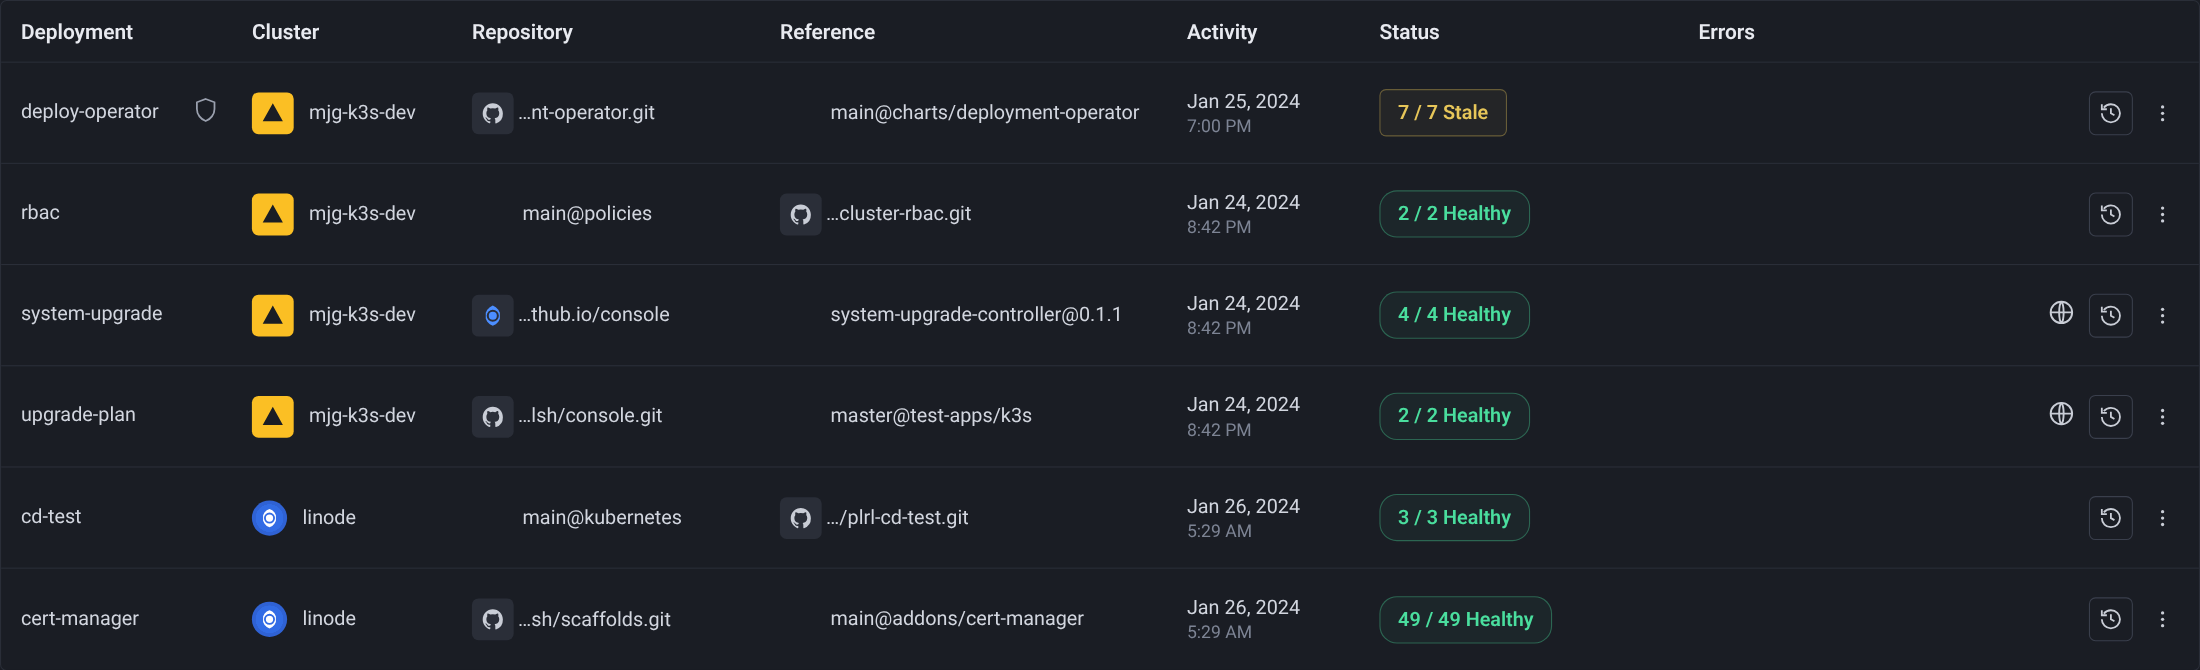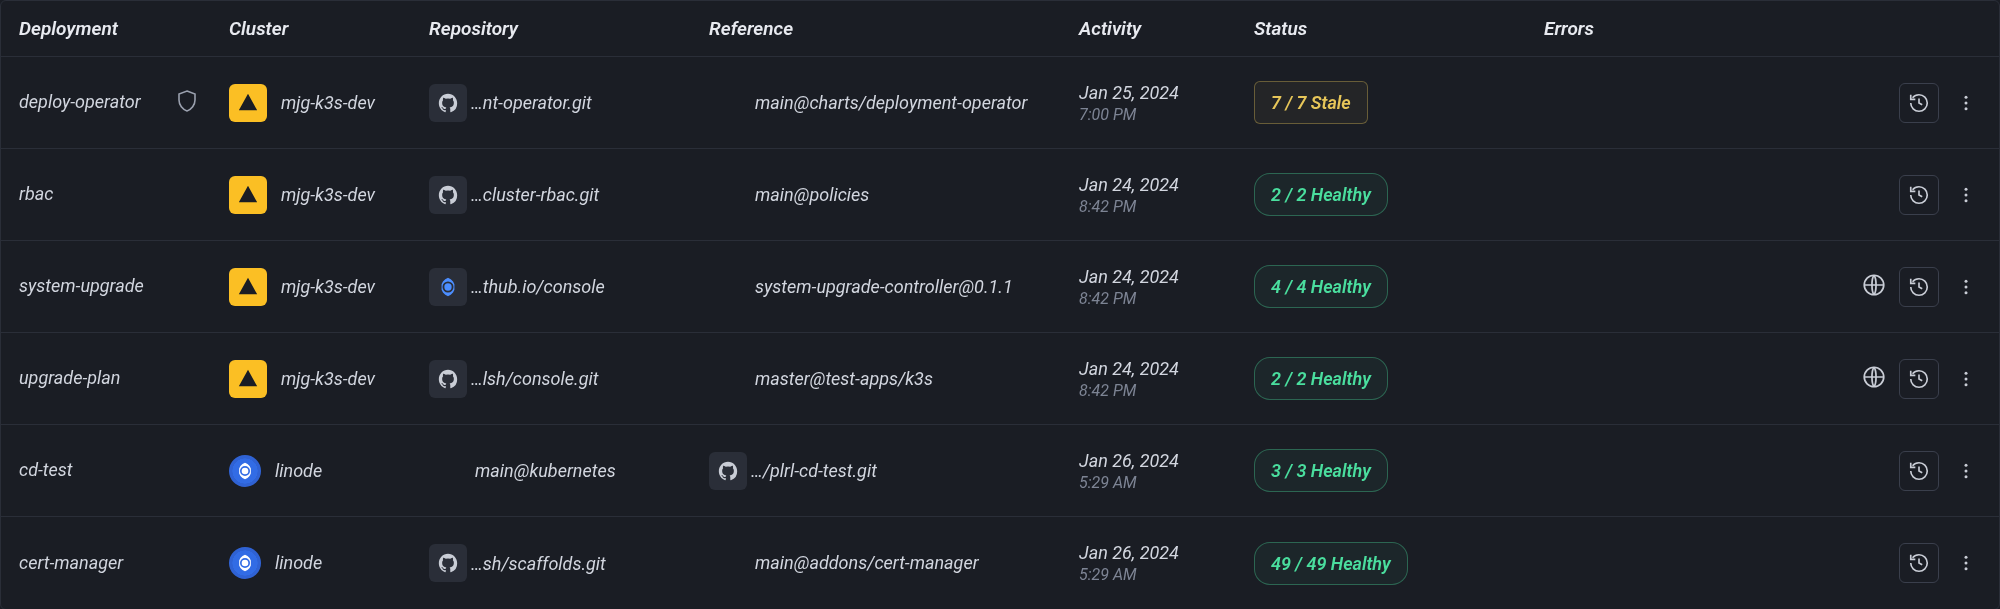--- a/index.html
+++ b/index.html
@@ -16,21 +16,20 @@
     border: 1px solid #2a2e38;
     border-radius: 6px;
     margin: 0;
     overflow: hidden;
   }
   .header-row, .data-row {
     display: grid;
     grid-template-columns: 210px 200px 280px 370px 175px 290px 230px 1fr;
     align-items: center;
     padding: 14px 18px;
-    font-style: italic;
   }
   .header-row {
     height: 56px;
     border-bottom: 1px solid #2a2e38;
     font-weight: 600;
     color: #e8eaf0;
     font-size: 19px;
   }
   .data-row {
     height: 92px;
@@ -194,30 +193,30 @@
           <div class="deployment-name">rbac</div>
         </div>
         <div class="cell cluster-cell">
           <span class="cluster-icon warn">
             <svg viewBox="0 0 24 24">
               <use href="#svg-warn"></use>
             </svg>
           </span>
           <span class="cluster-name">mjg-k3s-dev</span>
         </div>
+        <div class="cell">
+          <span class="ref-text">main@policies</span>
+        </div>
         <div class="cell repo-cell">
           <span class="repo-icon">
             <svg viewBox="0 0 24 24">
               <use href="#svg-github"></use>
             </svg>
           </span>
           <span class="repo-text">…cluster-rbac.git</span>
-        </div>
-        <div class="cell">
-          <span class="ref-text">main@policies</span>
         </div>
         <div class="activity-cell">
           <div class="activity-date">Jan 24, 2024</div>
           <div class="activity-time">8:42 PM</div>
         </div>
         <div class="cell">
           <span class="status-badge status-healthy">2 / 2 Healthy</span>
         </div>
         <div class="cell"></div>
         <div class="actions-cell">

